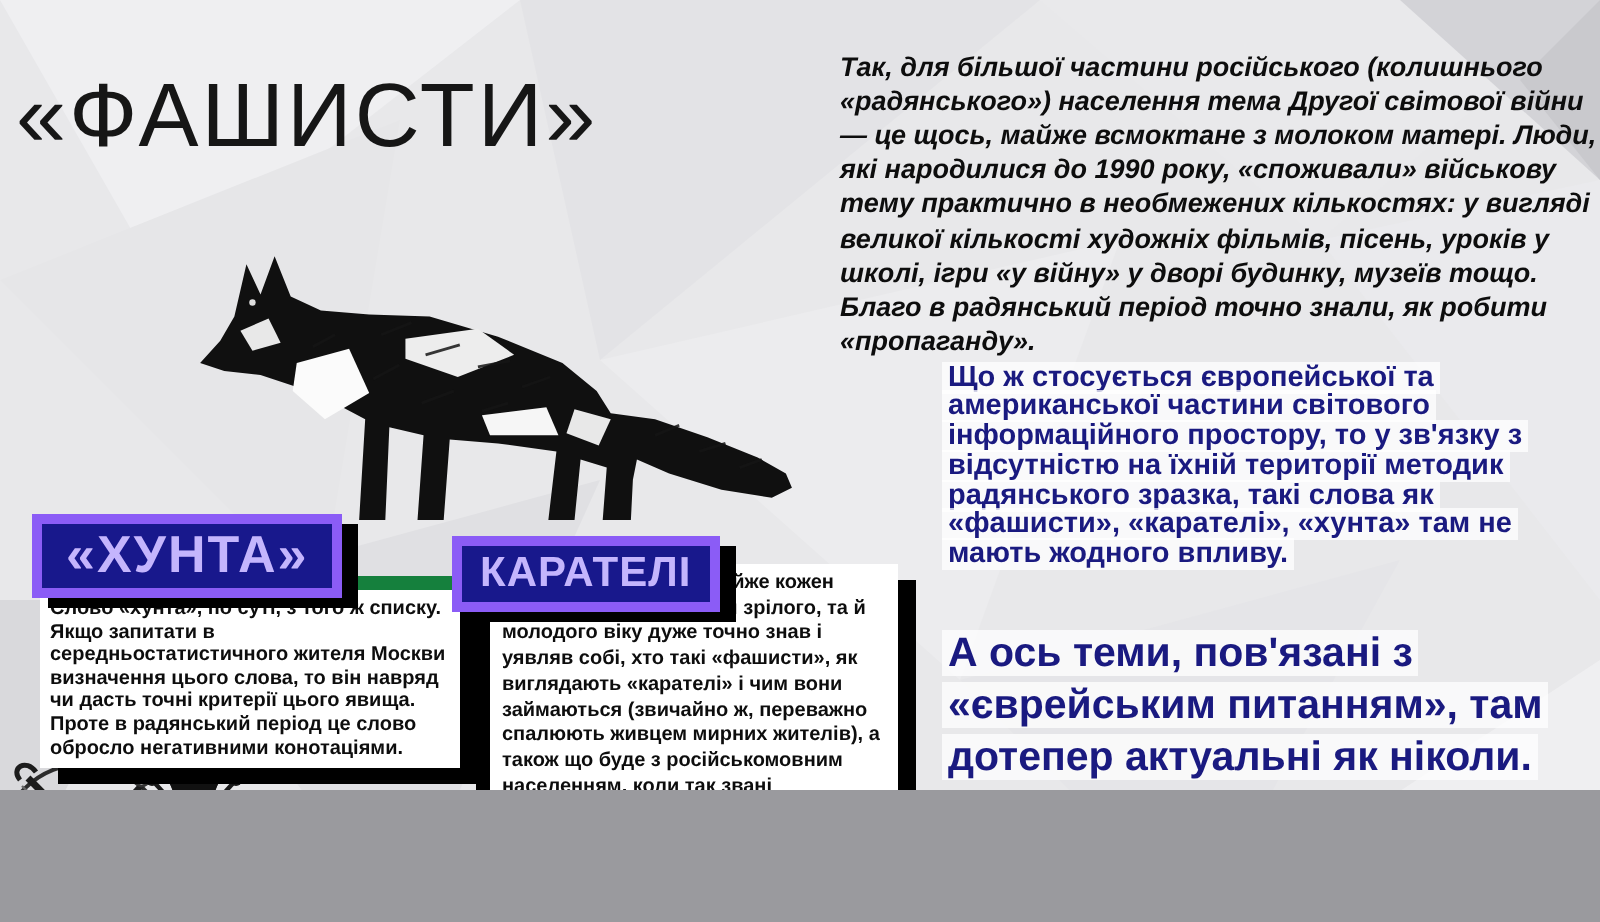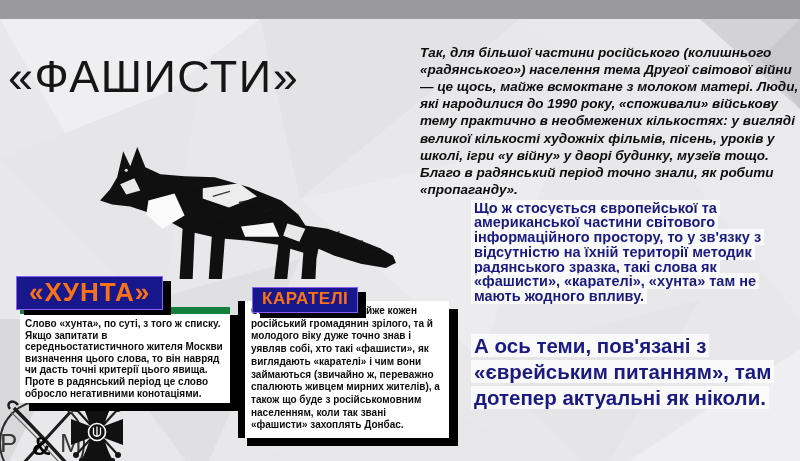--- a/index.html
+++ b/index.html
@@ -1,42 +1,42 @@
 <!DOCTYPE html>
 <html style="--navy: #1a1a80; --header_blue: #18188c; --ink: #0d0d0d; --bg: #e8e8ea; --paper: #ffffff;"><head>
 <meta charset="utf-8">
 <style>
   :root{
     --navy:#1a1a80; --header_blue:#18188c; --ink:#0d0d0d; --bg:#e8e8ea; --paper:#ffffff;
   }
   html,body{margin:0;padding:0;}
   body{font-family:"Liberation Sans","DejaVu Sans",sans-serif;background:#9a9a9e;}
-  .page{position:relative;width:800px;height:442px;overflow:hidden;background:var(--bg);margin-top:19px;}
+  .page{position:relative;width:800px;height:395px;overflow:hidden;background:var(--bg);}
   .bgpoly{position:absolute;left:0;top:0;width:800px;height:461px;}
 
   .page-title{
     position:absolute;left:8px;top:2px;font-size:45px;font-weight:300;
     color:#161616;letter-spacing:1.5px;white-space:nowrap;
   }
 
   .dog{position:absolute;left:90px;top:116px;width:312px;height:148px;}
 
   .para{position:absolute;font-weight:700;color:var(--ink);}
   .para1{left:420px;top:11px;width:380px;font-size:13.5px;line-height:17.2px;font-style:italic;}
   .para2{left:471px;top:167px;width:315px;font-size:14.5px;line-height:14.8px;color:var(--navy);}
   .para3{left:471px;top:293px;width:308px;font-size:20.5px;line-height:26px;color:var(--navy);}
   .hl{background:rgba(255,255,255,.75);padding:0 3px;
       box-decoration-break:clone;-webkit-box-decoration-break:clone;}
 
   .card-header{
-    position:absolute;background:var(--header_blue);color:#f97316;font-weight:700;
-    box-shadow:8px 5px 0 #000;border:1px solid #8b5cf6;white-space:nowrap;z-index:4;
+    position:absolute;background:var(--header_blue);color:#c4b5fd;font-weight:700;
+    box-shadow:8px 5px 0 #000;border:5px solid #8b5cf6;white-space:nowrap;z-index:4;
   }
   .hdr-khunta{left:16px;top:257px;font-size:26px;line-height:1.08;padding:1px 12px 3px;letter-spacing:1px;}
-  .hdr-karateli{left:252px;top:268px;font-size:17px;line-height:1.1;padding:2px 9px 3px;letter-spacing:.5px;}
+  .hdr-karateli{left:226px;top:268px;font-size:21px;line-height:1.1;padding:2px 9px 3px;letter-spacing:.5px;}
 
   .card-body{
     position:absolute;background:var(--paper);color:var(--ink);font-weight:700;z-index:3;
   }
   .body-khunta{
     left:20px;top:288px;width:200px;font-size:10px;line-height:11.6px;
     padding:4px 5px;border-top:7px solid #15803d;box-shadow:9px 8px 0 #000;
   }
   .body-karateli{
     left:238px;top:282px;width:192px;font-size:10px;line-height:12.7px;

